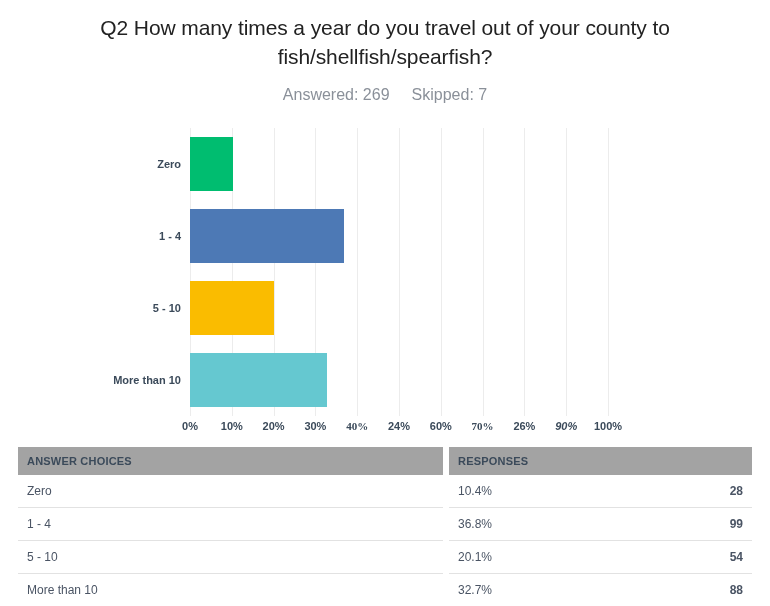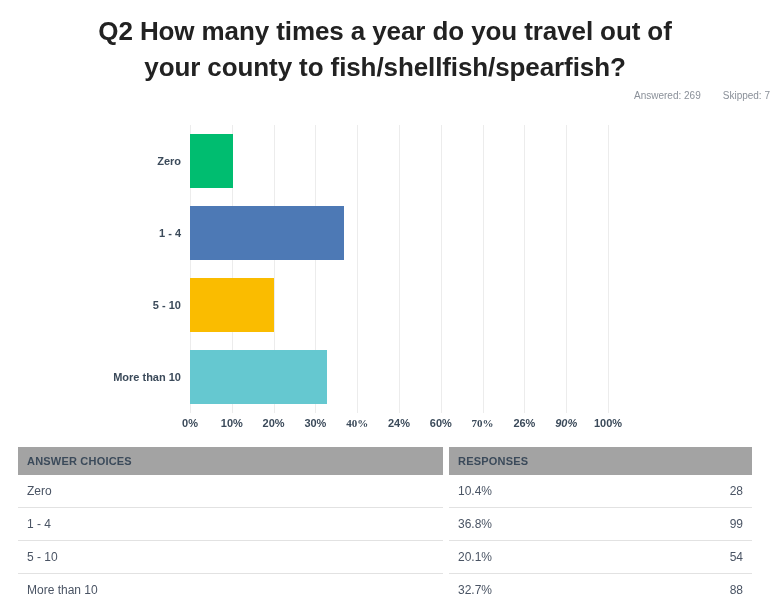--- a/index.html
+++ b/index.html
@@ -10,33 +10,33 @@
   body {
     width: 770px;
     height: 606px;
     font-family: "Liberation Sans", sans-serif;
     color: #3b4a5a;
     overflow: hidden;
   }
 
   
   .chart-title {
-    font-size: 26px;
+    font-size: 21px;
     color: #222222;
     text-align: center;
     line-height: 1.38;
-    font-weight: 700;
+    font-weight: 400;
     padding: 14px 74px 0 74px;
     letter-spacing: -0.1px;
   }
   .chart-subtitle {
-    text-align: right;
-    font-size: 10px;
+    text-align: center;
+    font-size: 16px;
     color: #8a9099;
-    margin-top: 4px;
+    margin-top: 14px;
   }
   .chart-subtitle .sub-skipped {
     margin-left: 22px;
   }
 
   
   .chart-wrap {
     position: relative;
     margin-top: 16px;
     height: 320px;
@@ -133,20 +133,21 @@
     border-bottom: 1px solid #e2e2e2;
     background: #ffffff;
   }
   .res-table td.spacer {
     background: #ffffff;
     border-bottom: none;
     padding: 0;
   }
   .res-table td.num {
     text-align: right;
+    font-weight: bold;
   }
   .col-choice { width: 425px; }
   .col-pct { width: 160px; }
   .col-count { }
 </style>
 </head>
 <body>
 
 <div>
 

